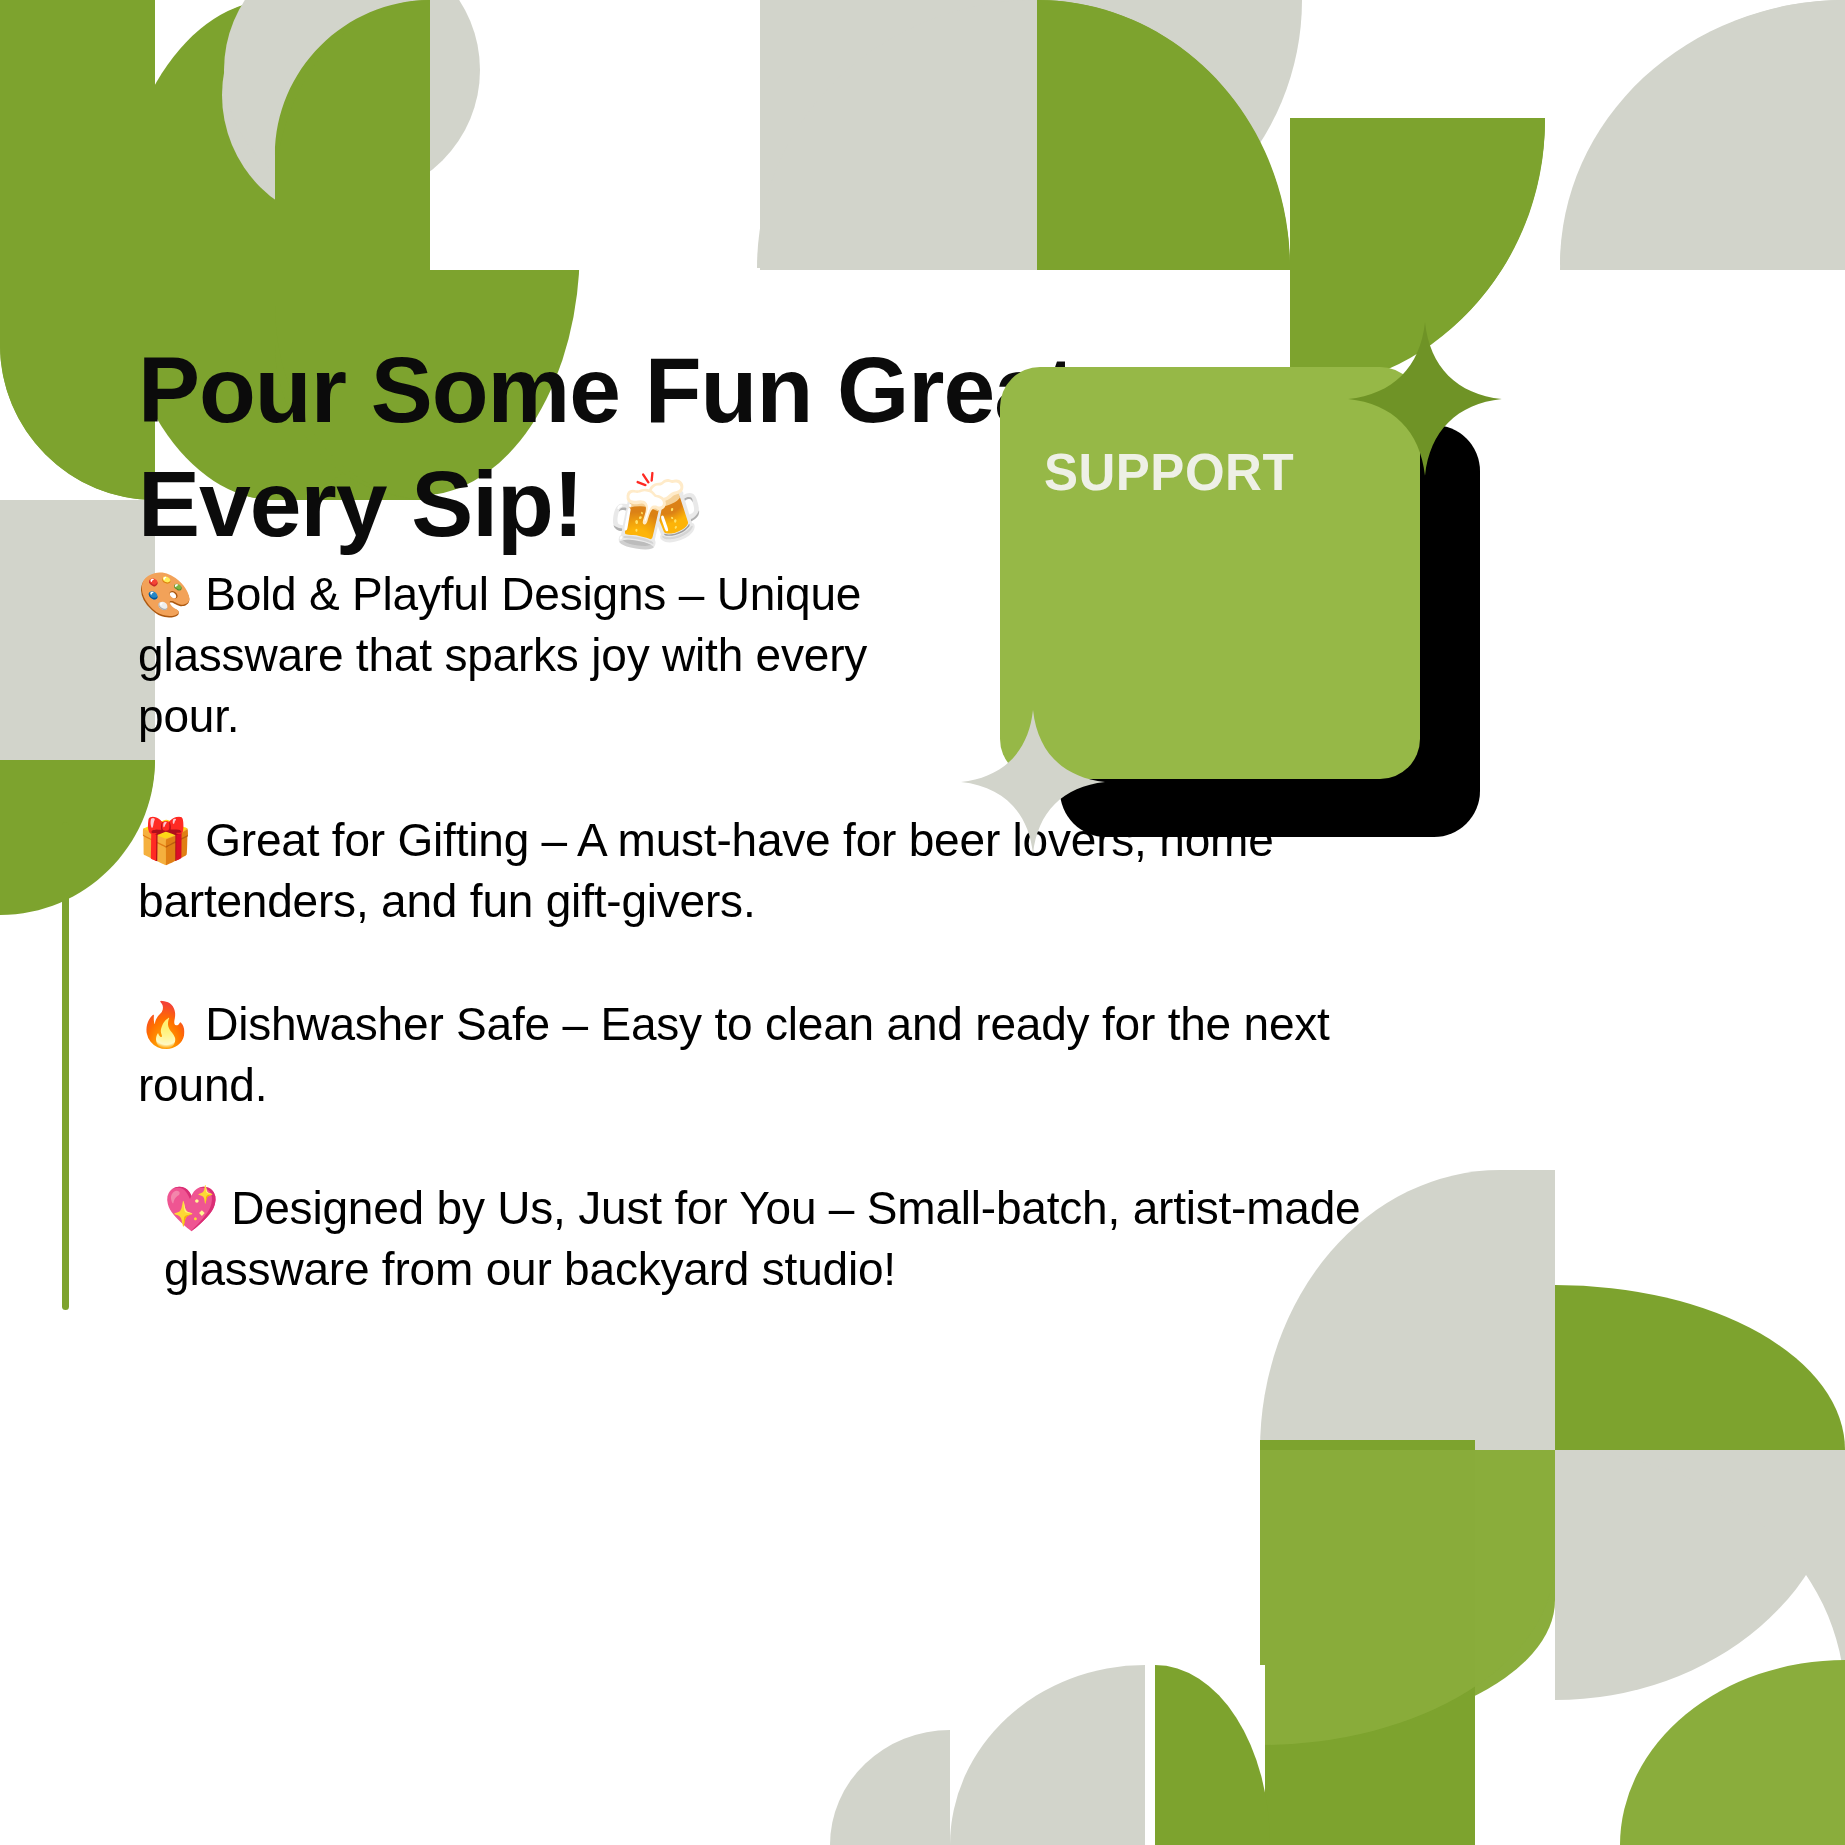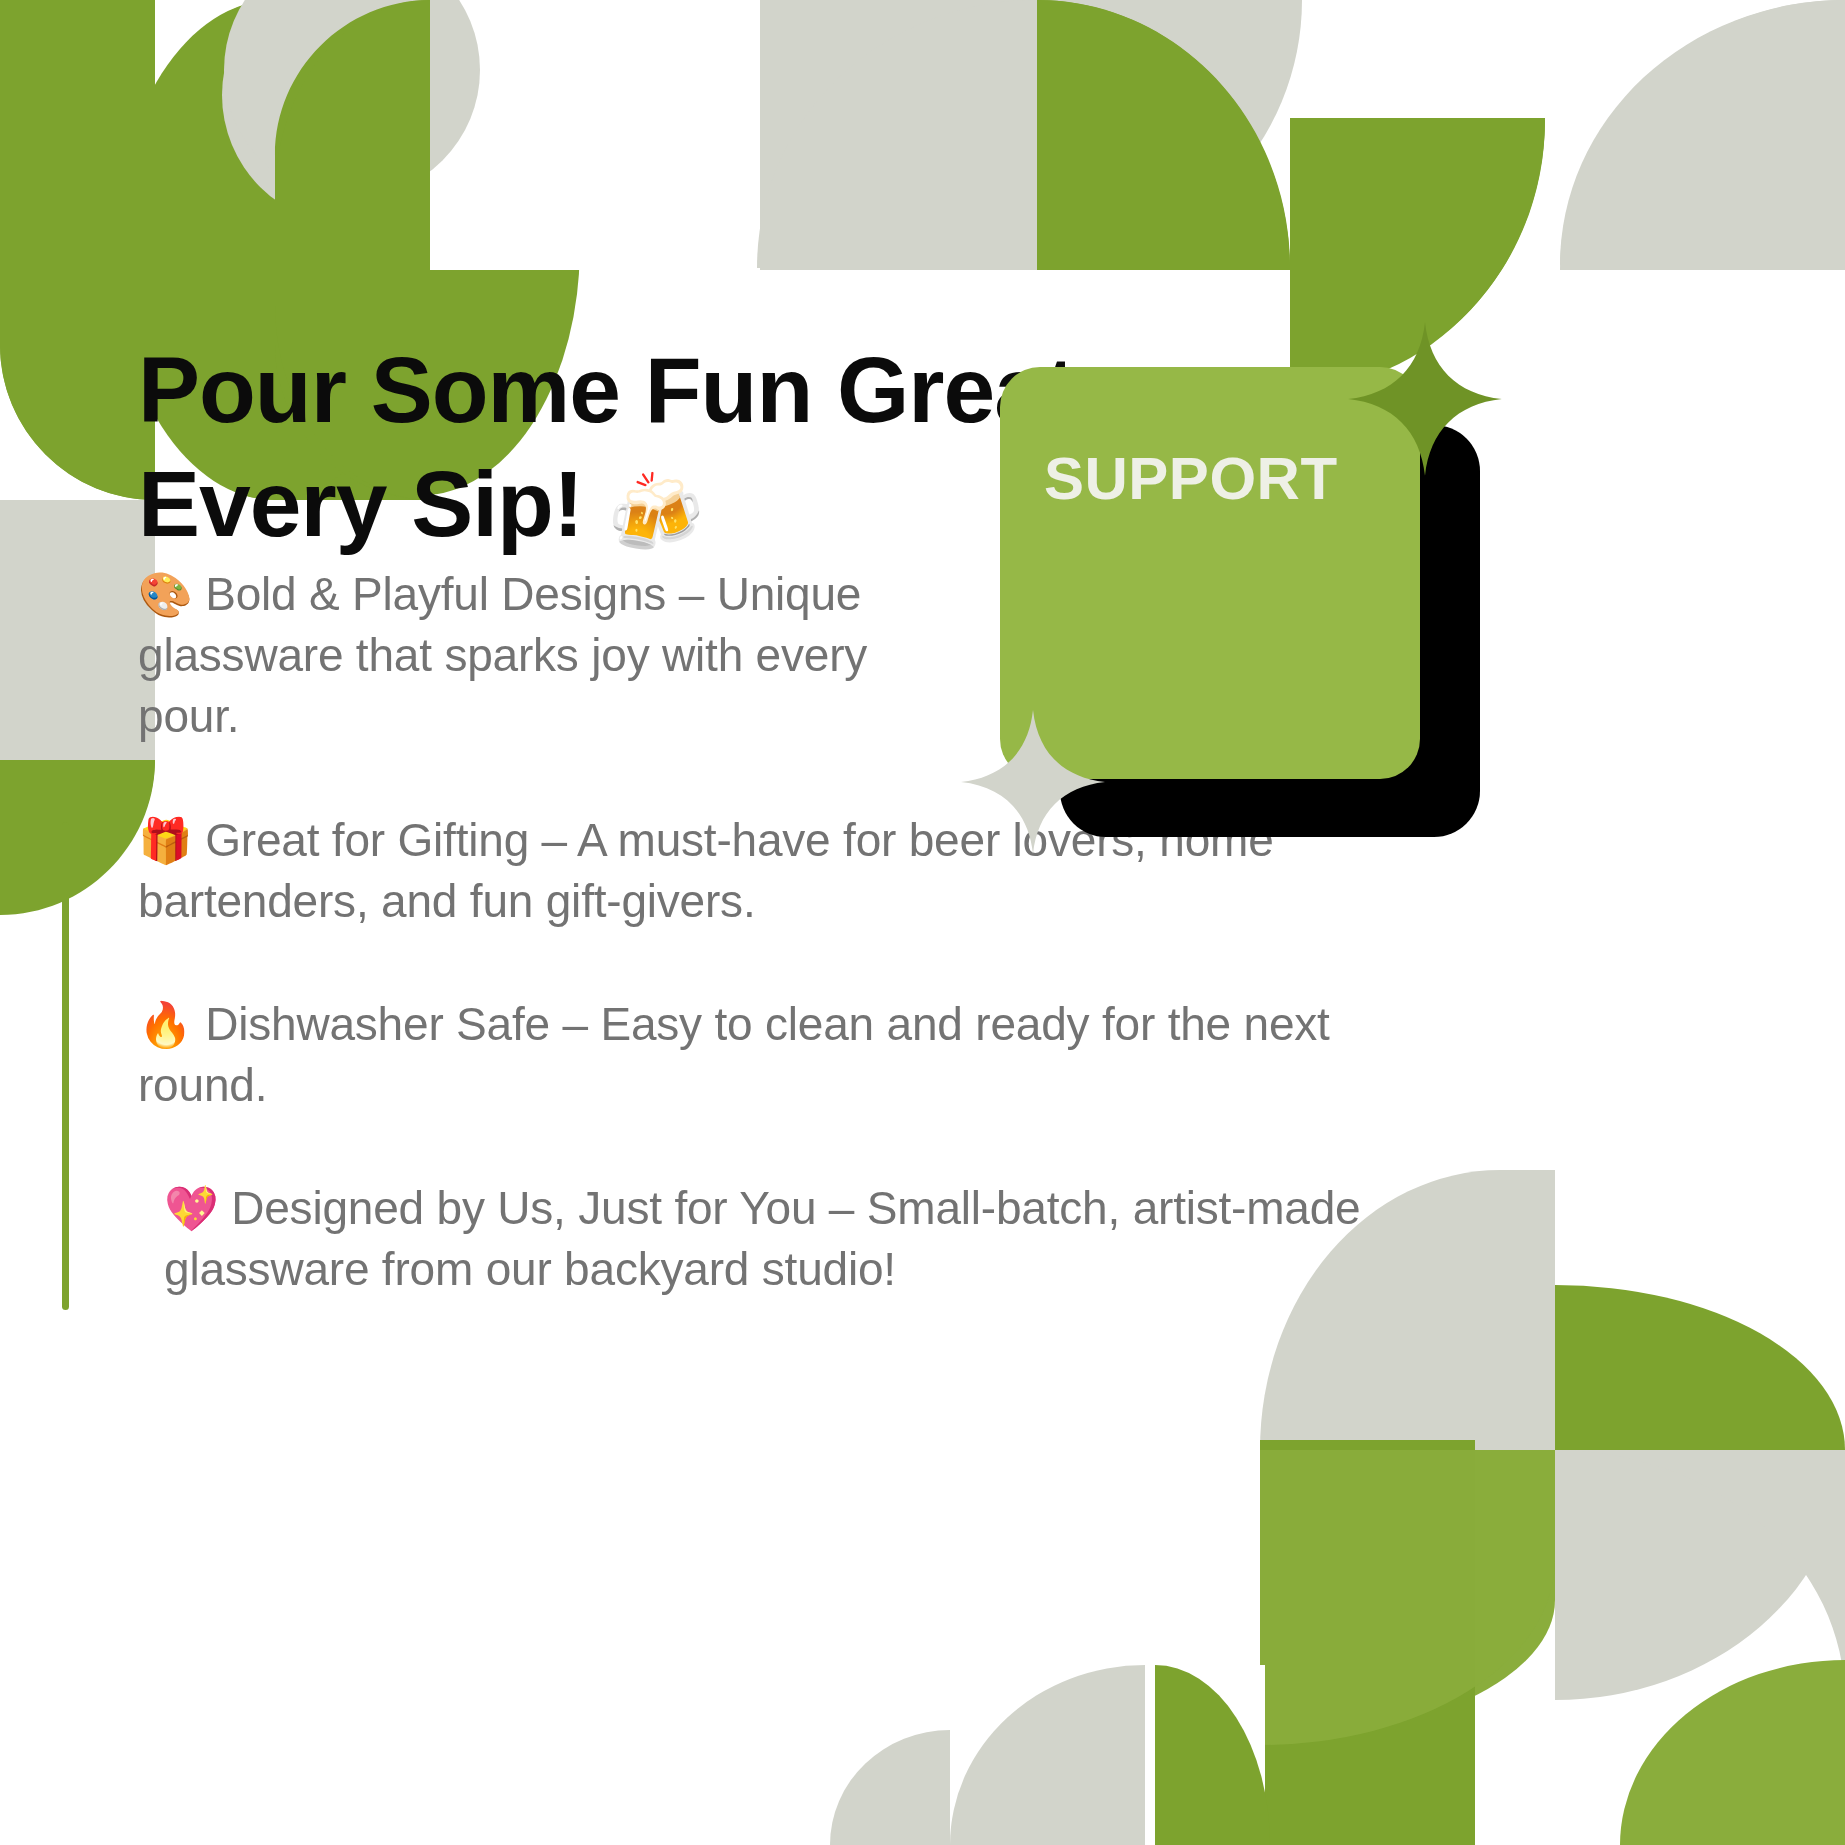--- a/index.html
+++ b/index.html
@@ -31,21 +31,21 @@
   .headline .emoji{font-size:78px;vertical-align:-4px;}
 
   .features{
     position:absolute;
     left:138px; top:518px;
     width:1340px;
   }
   .feature{
     font-size:46px;
     line-height:1.33;
-    color:#737373;
+    color:#000000;
     margin-bottom:62px;
     letter-spacing:-0.2px;
   }
   .feature:last-child{margin-bottom:0;margin-left:26px;}
   .f-narrow{width:810px;}
   .f-wide{width:1320px;}
   .emoji-inline{font-size:44px;}
 
   
   .rule{
@@ -76,21 +76,21 @@
     left:0; top:0;
     width:420px; height:412px;
     background:#96b847;
     border-radius:40px;
   }
   .badge-text{
     position:absolute;
     left:44px; top:72px;
     width:350px;
     color:#eef0e6;
-    font-size:60px;
+    font-size:51px;
     font-weight:bold;
     line-height:1.32;
     letter-spacing:0.5px;
   }
   .spark{position:absolute;}
   .spark-tr{left:345px;top:-48px;}
   .spark-bl{left:-42px;top:340px;}
 </style>
 </head>
 <body>

